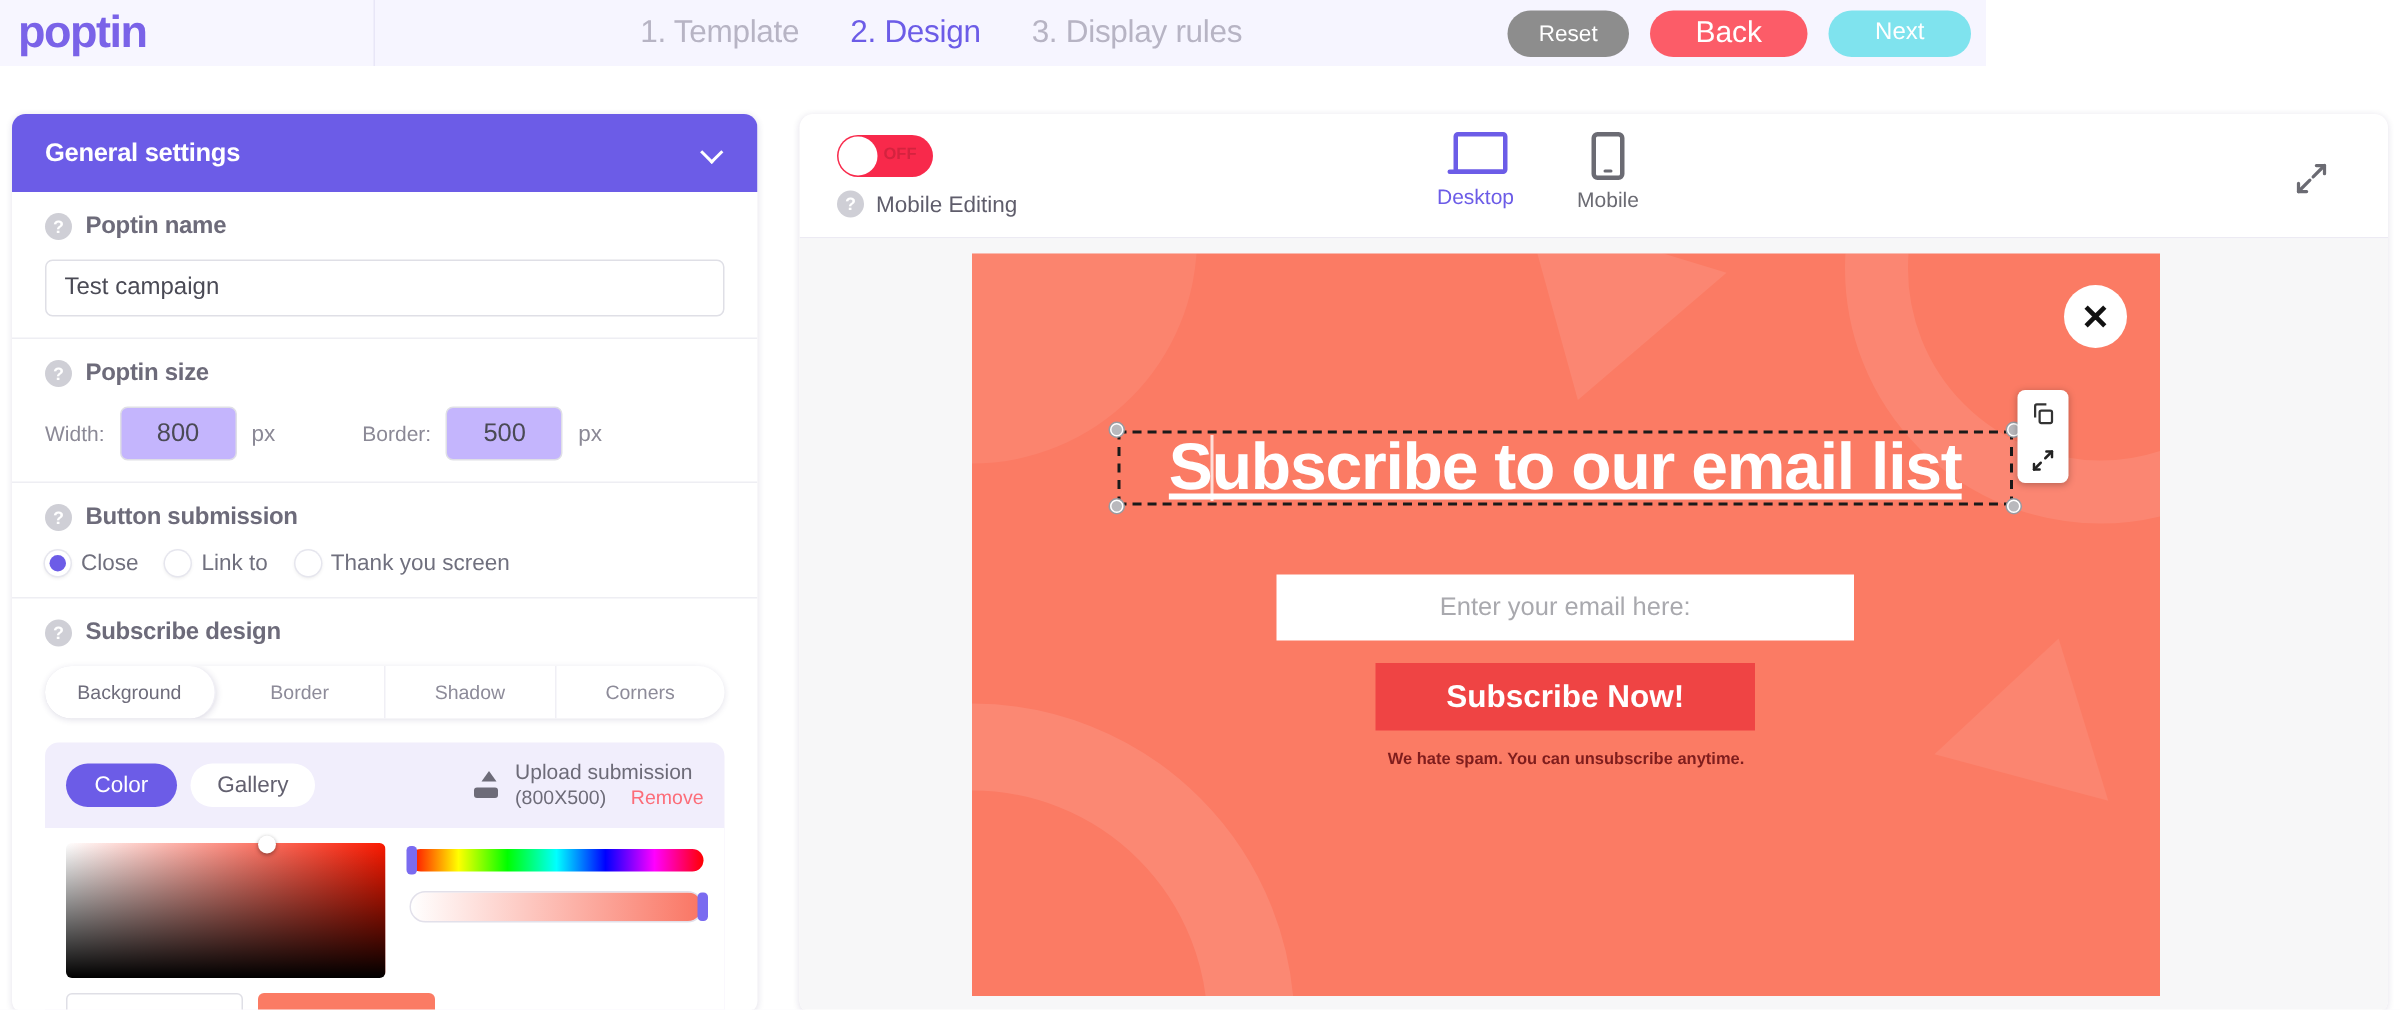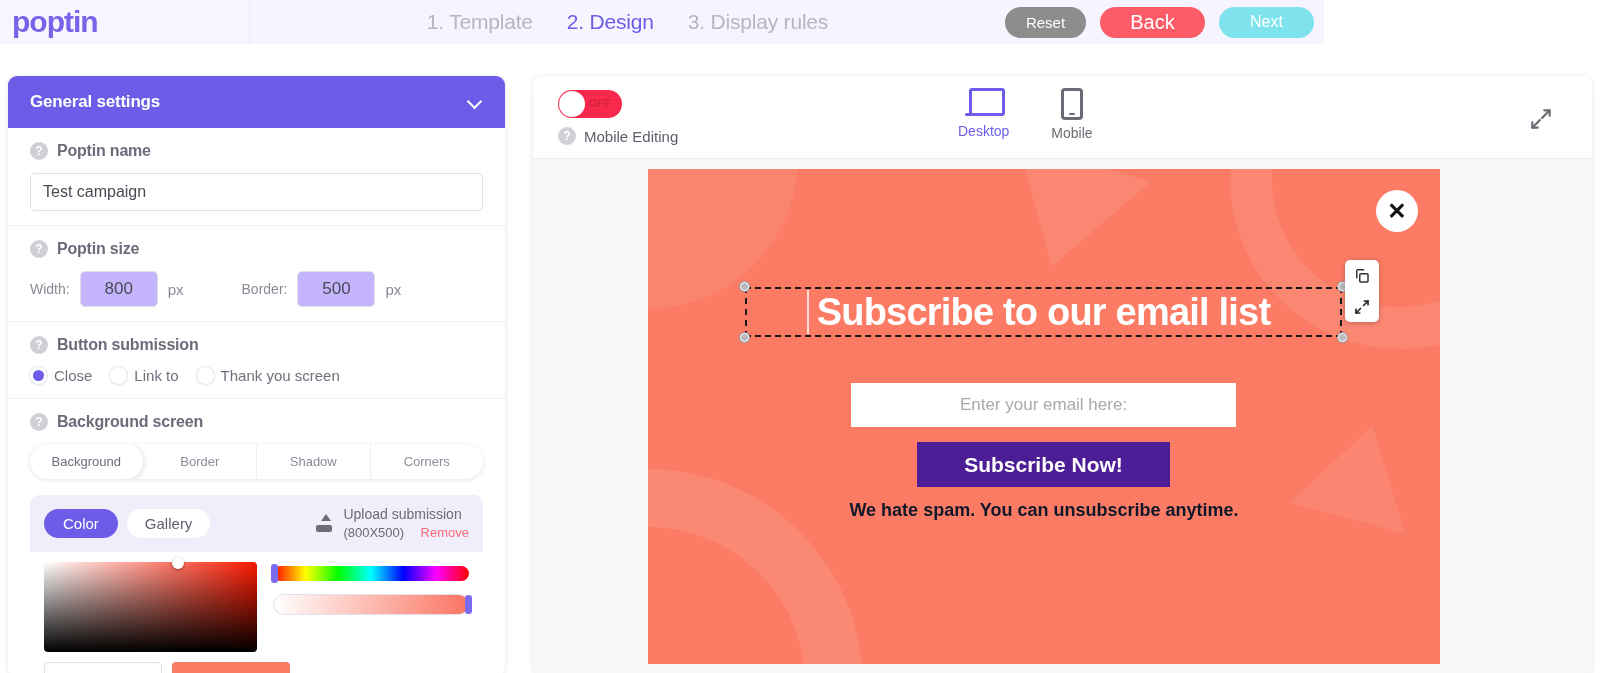--- a/index.html
+++ b/index.html
@@ -244,45 +244,46 @@
     position: absolute; inset: 0; border: 2px dashed #1a1a1a; box-sizing: border-box;
   }
   .handle {
     position: absolute; width: 9px; height: 9px; border-radius: 50%;
     background: #b9b9bd; border: 1.5px solid #fff; box-shadow: 0 0 0 1px #9a9aa0;
   }
   .h-tl { left: -5px; top: -5px; } .h-tr { right: -5px; top: -5px; }
   .h-bl { left: -5px; bottom: -5px; } .h-br { right: -5px; bottom: -5px; }
   .headline {
     position: absolute; inset: 0; display: flex; align-items: center; justify-content: center;
-    color: #fff; font-size: 38px; font-weight: 700; letter-spacing: -.8px;
+    color: #fff; font-size: 44px; font-weight: 700; letter-spacing: -.8px;
     white-space: nowrap;
+    text-decoration: underline;
   }
   .caret { position:absolute; left: 62px; top: 3px; width: 2px; height: 44px; background: rgba(255,255,255,.75); }
   .elem-tools {
     position: absolute; left: 600px; top: -27px; width: 34px; height: 62px;
     background: #fff; border-radius: 5px; box-shadow: 0 1px 5px rgba(0,0,0,.25);
     display: flex; flex-direction: column; align-items: center; justify-content: space-around;
     z-index: 6;
   }
   .tool-ico { width: 18px; height: 18px; cursor: pointer; }
 
   .email-input {
     position: absolute; left: 203px; top: 214px; width: 385px; height: 44px;
     background: #fff; display: flex; align-items: center; justify-content: center;
     color: #a9a9ae; font-size: 17px; z-index: 3;
   }
   .sub-btn {
     position: absolute; left: 269px; top: 273px; width: 253px; height: 45px;
-    background: #4c1d95; color: #fff; display: flex; align-items: center;
+    background: #ef4444; color: #fff; display: flex; align-items: center;
     justify-content: center; font-size: 21px; font-weight: 700; cursor: pointer; z-index: 3;
   }
   .disclaimer {
     position: absolute; left: 0; right: 0; top: 331px; text-align: center;
-    color: #0f172a; font-size: 18px; font-weight: 700; z-index: 3;
+    color: #7f1d1d; font-size: 11px; font-weight: 700; z-index: 3;
   }
 </style>
 </head>
 <body>
 
 <div id="app">
 
   <div class="topbar">
     <div class="logo-zone">
       <span class="logo-text">poptin</span>
@@ -345,21 +346,21 @@
         <label class="radio-item">
           <span class="radio"></span>
           <span class="radio-lbl">Thank you screen</span>
         </label>
       </div>
     </div>
 
     <div class="section" style="border-bottom:none; padding-bottom: 6px;">
       <div class="sec-title">
         <span class="qmark">?</span>
-        <span class="sec-label">Background screen</span>
+        <span class="sec-label">Subscribe design</span>
       </div>
       <div class="tabs-pill">
         <div class="tab-pill active">Background</div>
         <div class="tab-pill">Border</div>
         <div class="tab-pill">Shadow</div>
         <div class="tab-pill">Corners</div>
       </div>
     </div>
 
     <div class="color-card">

